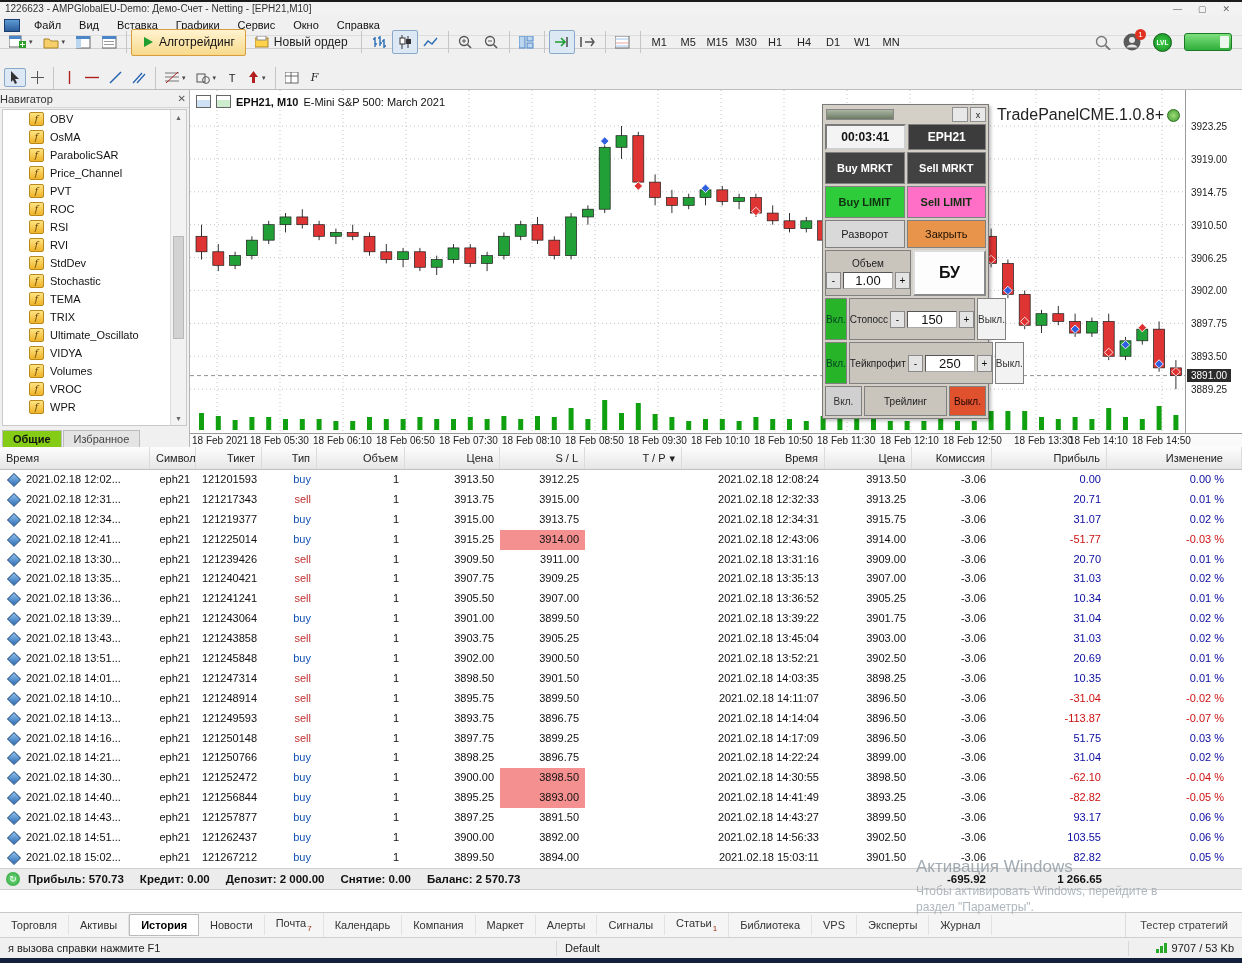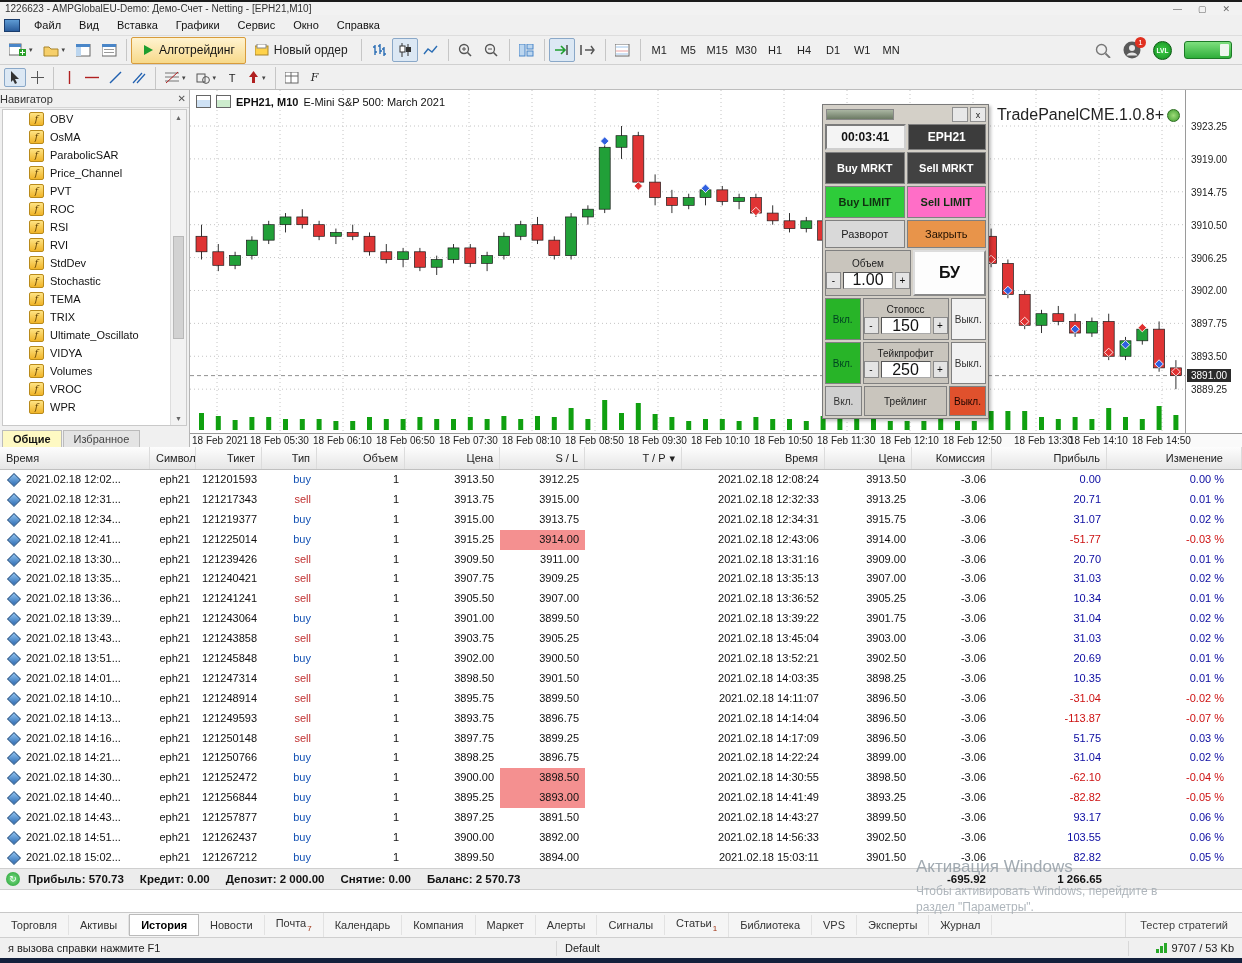--- a/index.html
+++ b/index.html
@@ -8,21 +8,21 @@
   .abs{position:absolute}
   
   #topstrip{left:0;top:0;width:1242px;height:2px;background:#1b1b1b}
   #titlebar{left:0;top:2px;width:1242px;height:13px;background:#f2f2f2;display:flex;align-items:center;font-size:10px;color:#333}
   #titlebar .title{margin-left:5px;white-space:nowrap}
   #win-controls{margin-left:auto;display:flex;gap:16px;margin-right:12px;color:#666;font-size:9px}
   #menubar{left:0;top:15px;width:1242px;height:20px;display:flex;align-items:center;background:#f0f0f0}
   .menu-item{padding:3px 9px;font-size:11px;cursor:default}
   #app-icon{width:14px;height:11px;margin:0 5px 0 4px;background:linear-gradient(#5e9bd4,#2a5c9c);border:1px solid #1a3c6c}
   
-  #toolbar1{left:0;top:35px;width:1242px;height:30px;border-top:1px solid #ddd;border-bottom:1px solid #d0d0d0;
+  #toolbar1{left:0;top:35px;width:1242px;height:14px;border-top:1px solid #ddd;border-bottom:1px solid #d0d0d0;
             display:flex;align-items:center;padding:0 4px;box-sizing:border-box;background:#f0f0f0}
   #toolbar2{left:0;top:66px;width:1242px;height:24px;border-bottom:1px solid #bdbdbd;display:flex;align-items:center;
             padding:0 4px;box-sizing:border-box;background:#f0f0f0}
   .tbtn{height:24px;min-width:26px;display:flex;align-items:center;justify-content:center;gap:2px;
         border:1px solid transparent;border-radius:2px;font-size:11px;padding:0 4px;box-sizing:border-box;color:#222}
   .tbtn.small{height:19px;min-width:22px;font-size:11px}
   .tbtn.active{border:1px solid #8aa8c8;background:#dce8f4}
   .caret{font-size:7px;color:#444;margin-left:1px}
   .vsep{width:1px;height:22px;background:#c6c6c6;margin:0 4px}
   .tf-btn{height:19px;min-width:29px;display:flex;align-items:center;justify-content:center;font-size:11px;color:#222}
@@ -43,21 +43,21 @@
   #nav-close{margin-left:auto;color:#555;font-size:10px;padding:0 3px}
   #nav-body{position:absolute;left:2px;top:19px;right:2px;bottom:21px;background:#fff;border:1px solid #c9c9c9;overflow:hidden}
   .nav-item{display:flex;align-items:center;gap:6px;height:18px;padding-left:26px;font-size:11px}
   .fx-icon{width:13px;height:12px;background:linear-gradient(#ffe484,#f0b428);border:1px solid #b98a1a;color:#5c3c00;
            font-size:9px;font-style:italic;display:flex;align-items:center;justify-content:center;border-radius:2px;font-family:"DejaVu Serif",serif}
   #nav-scroll{position:absolute;right:0;top:0;bottom:0;width:15px;background:#f2f2f2;border-left:1px solid #ddd}
   #nav-scroll .arr{height:14px;display:flex;align-items:center;justify-content:center;font-size:7px;color:#666}
   #nav-scroll .thumb{position:absolute;left:2px;right:2px;top:40%;height:32%;background:#d2d2d2;border:1px solid #b8b8b8}
   #nav-tabs{position:absolute;left:0;bottom:0;height:20px;display:flex;align-items:flex-end;padding-left:2px}
   .nav-tab{padding:2px 10px;font-size:11px;color:#444;background:#e4e4e4;border:1px solid #bbb;border-bottom:none;margin-right:1px}
-  .nav-tab.active{background:#fef9c3;font-weight:bold;color:#111}
+  .nav-tab.active{background:#84cc16;font-weight:bold;color:#111}
   
   #chart{left:190px;top:90px;width:1052px;height:357px;background:#fff;overflow:hidden}
   #chart-svg{position:absolute;left:0;top:0}
   #chart-title{position:absolute;left:6px;top:5px;display:flex;align-items:center;gap:5px;font-size:11px;z-index:5}
   .mini-ico{width:13px;height:11px;border:1px solid #666;background:linear-gradient(#fff 40%,#cfe2f5 40%)}
   .mini-ico.g{background:linear-gradient(#fff 40%,#cdeccd 40%)}
   #price-axis{position:absolute;left:995px;top:0;width:57px;height:343px;background:#fff;border-left:1px solid #9a9a9a}
   .price-label{position:absolute;left:5px;font-size:10px;color:#222}
   .price-current{position:absolute;left:1px;background:#2b2b2b;color:#fff;font-size:10px;padding:1px 4px}
   #time-axis{position:absolute;left:0;top:343px;width:1052px;height:14px;background:#fafafa;border-top:1px solid #9a9a9a}
@@ -82,31 +82,31 @@
   .tp-green,.tp-pink{color:#103010}
   .tp-pink{height:32px;background:#ff6ec7}
   .tp-gray{height:28px;background:#d9d9d9;color:#222;font-weight:normal}
   .tp-orange{height:28px;background:#e8944a;color:#201000;font-weight:normal}
   .tp-vol{flex:1;height:46px;background:#c9c5bd;border:1px solid #808080;display:flex;flex-direction:column;
           align-items:center;justify-content:center;gap:3px;box-sizing:border-box}
   .tp-vol-label,.tp-mid-label{font-size:10px;color:#222}
   .tp-stepper{display:flex;align-items:center;gap:2px}
   .tp-step{width:13px;height:15px;background:#e4e4e4;border:1px solid #8a8a8a;font-size:10px;display:flex;
            align-items:center;justify-content:center}
-  .tp-val{width:48px;height:15px;background:#fff;border:1px inset #aaa;font-size:16px;display:flex;
+  .tp-val{width:48px;height:15px;background:#fff;border:1px inset #aaa;font-size:13px;display:flex;
           align-items:center;justify-content:center}
   .tp-bu{flex:1;height:46px;background:#fdfdfd;color:#111;font-size:16px;border:2px outset #ddd}
   .tp-row3{display:flex;gap:2px}
   .tp-on,.tp-off{width:37px;display:flex;align-items:center;justify-content:center;font-size:10px;
                  border:1px solid #808080;box-sizing:border-box}
   .tp-on.on{background:#28b428;color:#042}
   .tp-on.idle{background:#d0d0d0;color:#333}
   .tp-off.idle{background:#f2f2f2;color:#333}
   .tp-off.alert{background:#e0512d;color:#1d0500}
-  .tp-mid{flex:1;background:#c9c5bd;border:1px solid #808080;display:flex;flex-direction:column;align-items:center;
+  .tp-mid{flex:1;background:#c9c5bd;border:1px solid #808080;display:flex;align-items:center;
           justify-content:center;gap:2px;box-sizing:border-box}
   .tp-row3{height:42px}
   .tp-row3.trail{height:30px}
   
   .hgrid{display:grid;grid-template-columns:150px 46px 66px 55px 88px 95px 85px 97px 143px 87px 80px 115px 1fr}
   #history-header{left:0;top:447px;width:1242px;height:23px;background:linear-gradient(#fdfdfd,#e6e6e6);
                   border-bottom:1px solid #c0c0c0;box-sizing:border-box}
   #history-header .hcell{line-height:22px;font-size:11px;color:#222;border-right:1px solid #dcdcdc}
   #history-rows{left:0;top:470px;width:1242px;height:398px;background:#fff}
   .hrow{height:19.9px}

